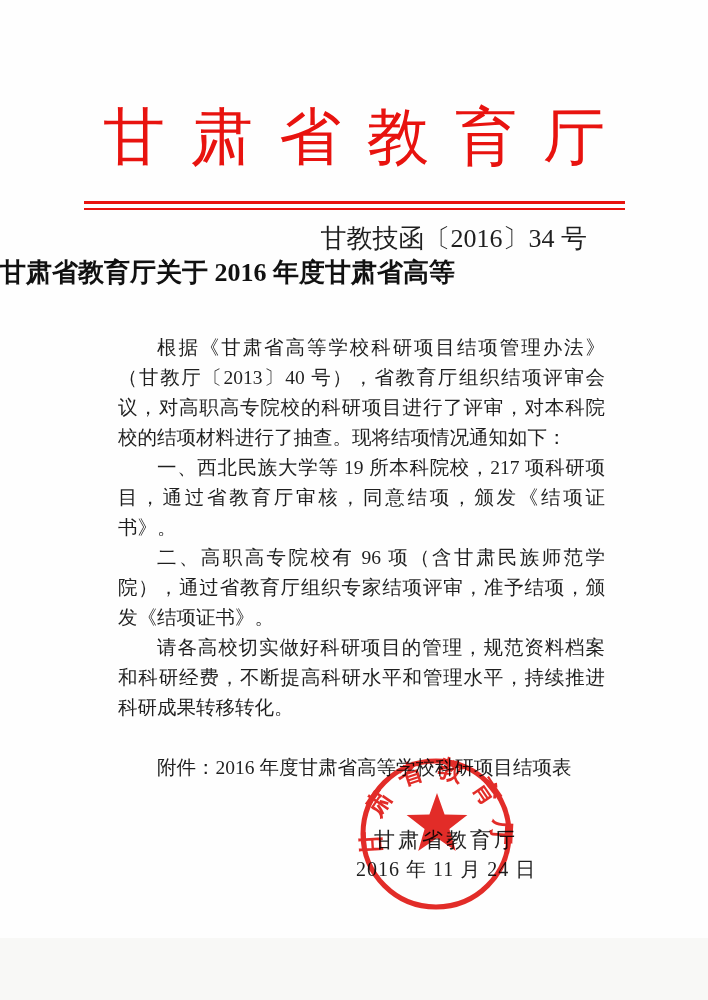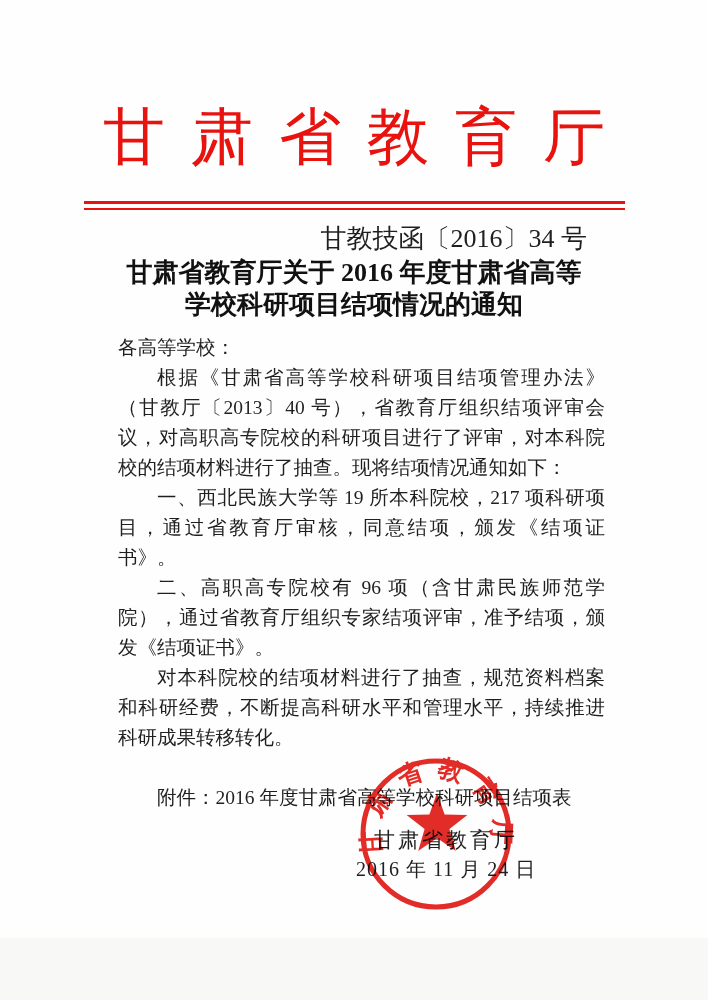--- a/index.html
+++ b/index.html
@@ -35,21 +35,21 @@
     position: absolute;
     top: 221px; right: 121px;
     font-size: 26px;
     color: #1f1f1f;
     white-space: nowrap;
   }
   .title {
     position: absolute;
     top: 257px; left: 0; right: 0;
     margin: 0;
-    text-align: center;
+    text-align: left;
     font-size: 26px;
     line-height: 32px;
     font-weight: 700;
     color: #111111;
   }
   .title-line { display: block; }
   .body-text {
     position: absolute;
     top: 333px; left: 118px;
     width: 487px;
@@ -105,29 +105,27 @@
 <div class="page">
 
   <div class="masthead">甘肃省教育厅</div>
 
   <div class="red-rule"></div>
 
   <div class="doc-number">甘教技函〔2016〕34 号</div>
 
   <h1 class="title">
     <span class="title-line">甘肃省教育厅关于 2016 年度甘肃省高等</span>
-    <span class="title-line">学校科研项目结项情况的通知</span>
   </h1>
 
   <div class="body-text">
-    <p class="salutation">各高等学校：</p>
     <p class="para">根据《甘肃省高等学校科研项目结项管理办法》（甘教厅〔2013〕40 号），省教育厅组织结项评审会议，对高职高专院校的科研项目进行了评审，对本科院校的结项材料进行了抽查。现将结项情况通知如下：</p>
     <p class="para">一、西北民族大学等 19 所本科院校，217 项科研项目，通过省教育厅审核，同意结项，颁发《结项证书》。</p>
     <p class="para">二、高职高专院校有 96 项（含甘肃民族师范学院），通过省教育厅组织专家结项评审，准予结项，颁发《结项证书》。</p>
-    <p class="para">对本科院校的结项材料进行了抽查，规范资料档案和科研经费，不断提高科研水平和管理水平，持续推进科研成果转移转化。</p>
+    <p class="para">请各高校切实做好科研项目的管理，规范资料档案和科研经费，不断提高科研水平和管理水平，持续推进科研成果转移转化。</p>
     <p class="attachment">附件：2016 年度甘肃省高等学校科研项目结项表</p>
   </div>
 
   <div class="sign-name">甘肃省教育厅</div>
 
   <div class="sign-date">2016 年 11 月 24 日</div>
 
   <svg class="seal" viewBox="-82 -82 164 164">
     <circle cx="0" cy="0" r="73" fill="none" stroke="#e2201c" stroke-width="5"></circle>
     <polygon transform="translate(1,-9)" points="0,-32 7.6,-10.5 30.4,-9.9 12.4,4 18.8,25.9 0,13 -18.8,25.9 -12.4,4 -30.4,-9.9 -7.6,-10.5" fill="#e2201c"></polygon>

